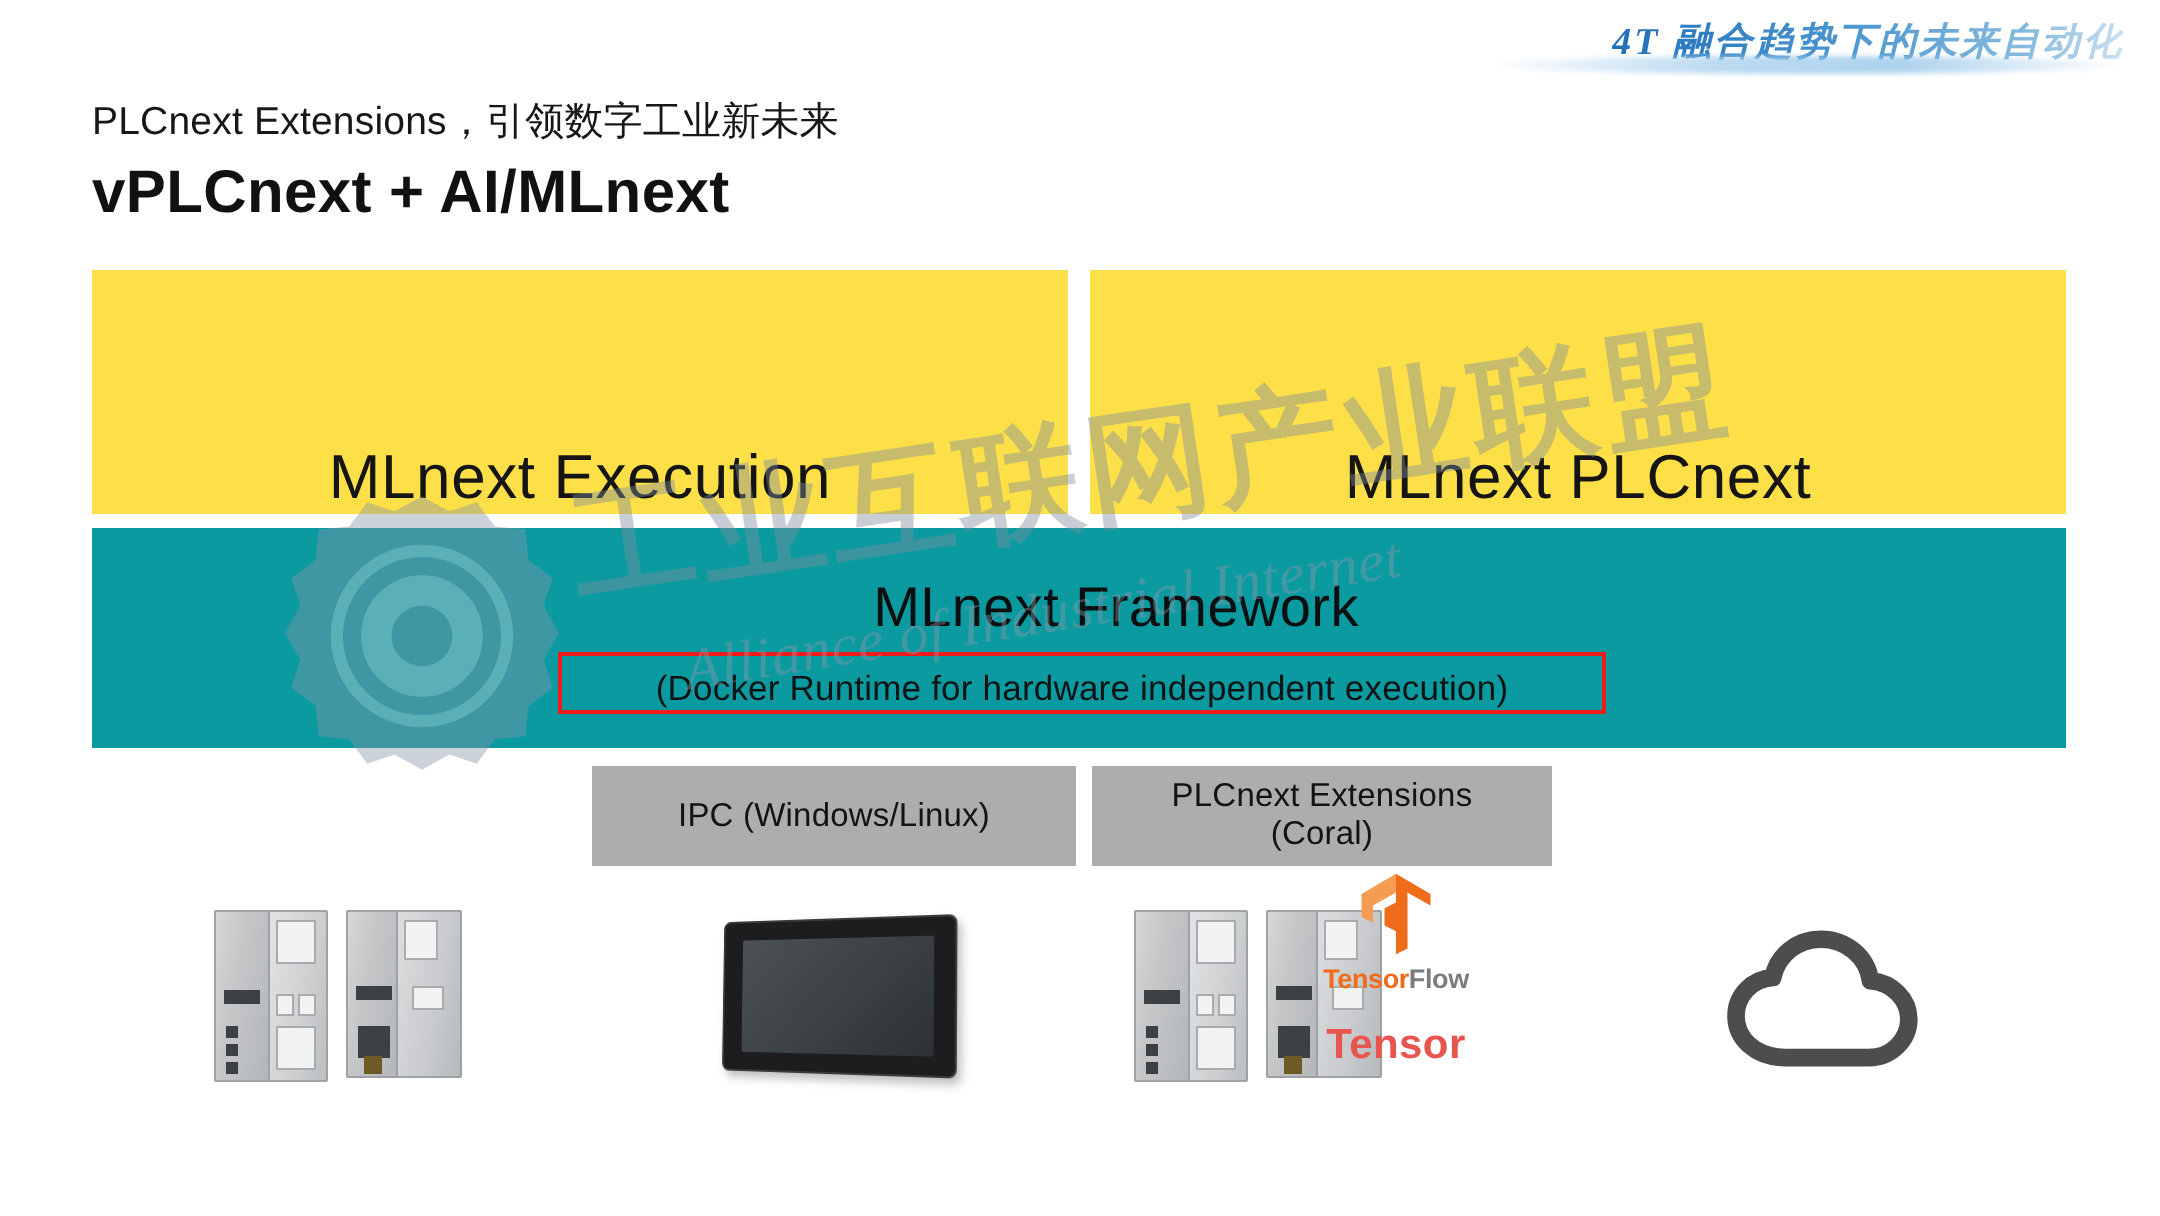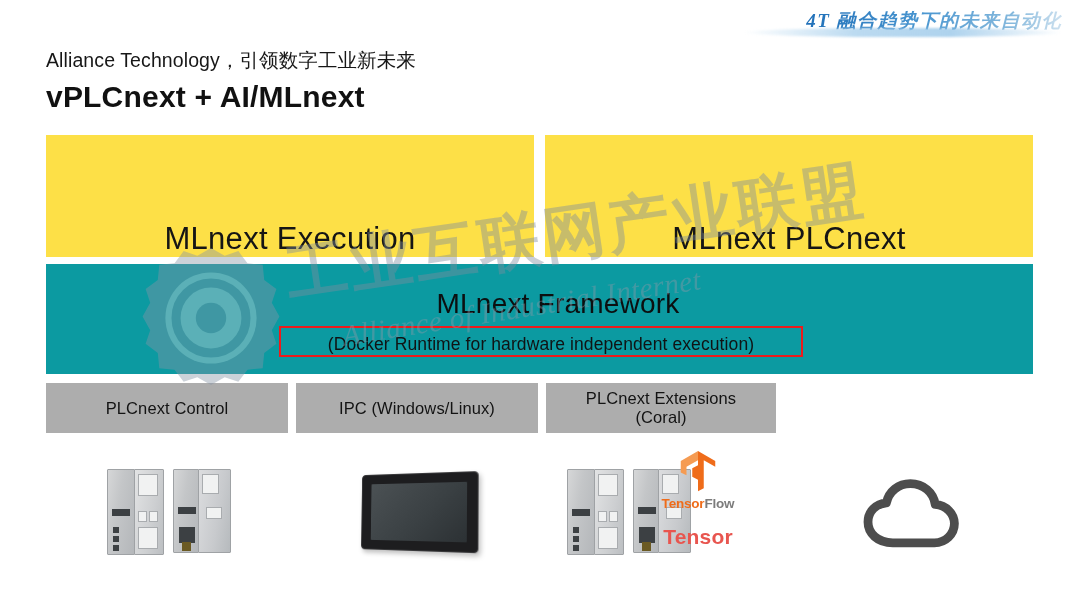--- a/index.html
+++ b/index.html
@@ -209,21 +209,21 @@
   .box-gray-small .label {
     font-size: 16.5px;
     color: #131313;
     letter-spacing: .1px;
   }
 
   
   .hw-row {
     position: absolute;
     left: 46px;
-    top: 452px;
+    top: 438px;
     width: 987px;
     height: 120px;
     z-index: 3;
   }
   .hw-cell {
     position: absolute;
     top: 0;
     height: 120px;
     display: flex;
     align-items: center;
@@ -301,21 +301,21 @@
 </head>
 <body>
 
 <div id="slide">
 
   <div class="banner">
     <div class="banner-swoosh"></div>
     <div class="banner-text">4T 融合趋势下的未来自动化</div>
   </div>
 
-  <div class="subtitle">Alliance Technology，引领数字工业新未来</div>
+  <div class="subtitle">PLCnext Extensions，引领数字工业新未来</div>
   <div class="maintitle">vPLCnext + AI/MLnext</div>
 
   <div class="layer-row-top">
     <div class="box-gray-big">
       <span class="label">MLnext Execution</span>
     </div>
     <div class="box-gray-big">
       <span class="label">MLnext PLCnext</span>
     </div>
   </div>
@@ -332,23 +332,20 @@
       <path d="M50 4 l9 5 9-3 6 8 10 1 1 10 8 6 -3 9 5 9 -5 9 3 9 -8 6 -1 10 -10 1 -6 8 -9 -3 -9 5 -9 -5 -9 3 -6 -8 -10 -1 -1 -10 -8 -6 3 -9 -5 -9 5 -9 -3 -9 8 -6 1 -10 10 -1 6 -8 9 3z" fill="#8795a6"></path>
       <circle cx="50" cy="50" r="30" fill="#ffffff" fill-opacity=".55"></circle>
       <circle cx="50" cy="50" r="23" fill="none" stroke="#8795a6" stroke-width="6"></circle>
       <circle cx="50" cy="50" r="10" fill="#8795a6"></circle>
     </svg>
     <div class="wm-cn">工业互联网产业联盟</div>
     <div class="wm-en">Alliance of Industrial Internet</div>
   </div>
 
   <div class="layer-row-bottom">
-    <div class="box-gray-small" id="pbox0" style="left: 0px; width: 242px;">
-      <span class="label">PLCnext Control</span>
-    </div>
     <div class="box-gray-small" id="pbox1" style="left: 250px; width: 242px;">
       <span class="label">IPC (Windows/Linux)</span>
     </div>
     <div class="box-gray-small" id="pbox2" style="left: 500px; width: 230px;">
       <span class="label">
         <span>PLCnext Extensions</span><br>
         <span>(Coral)</span>
       </span>
     </div>
   </div>

